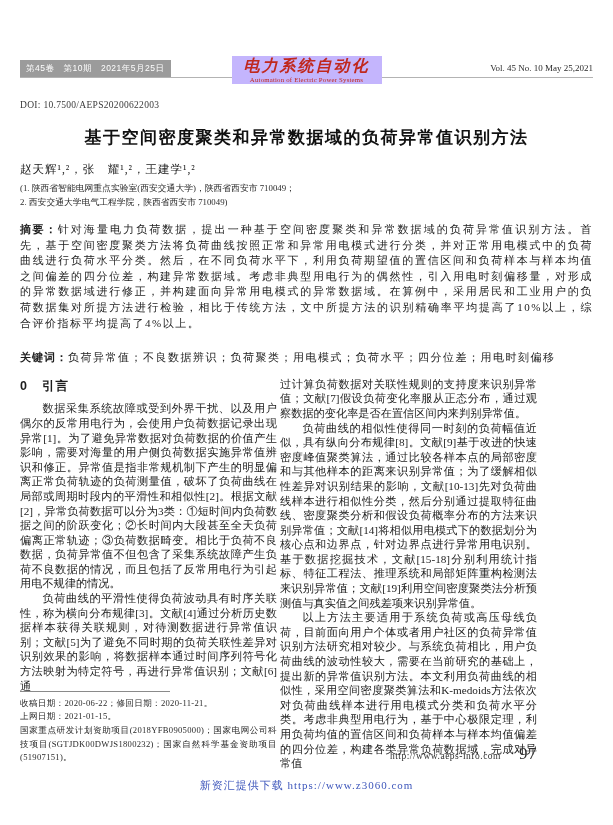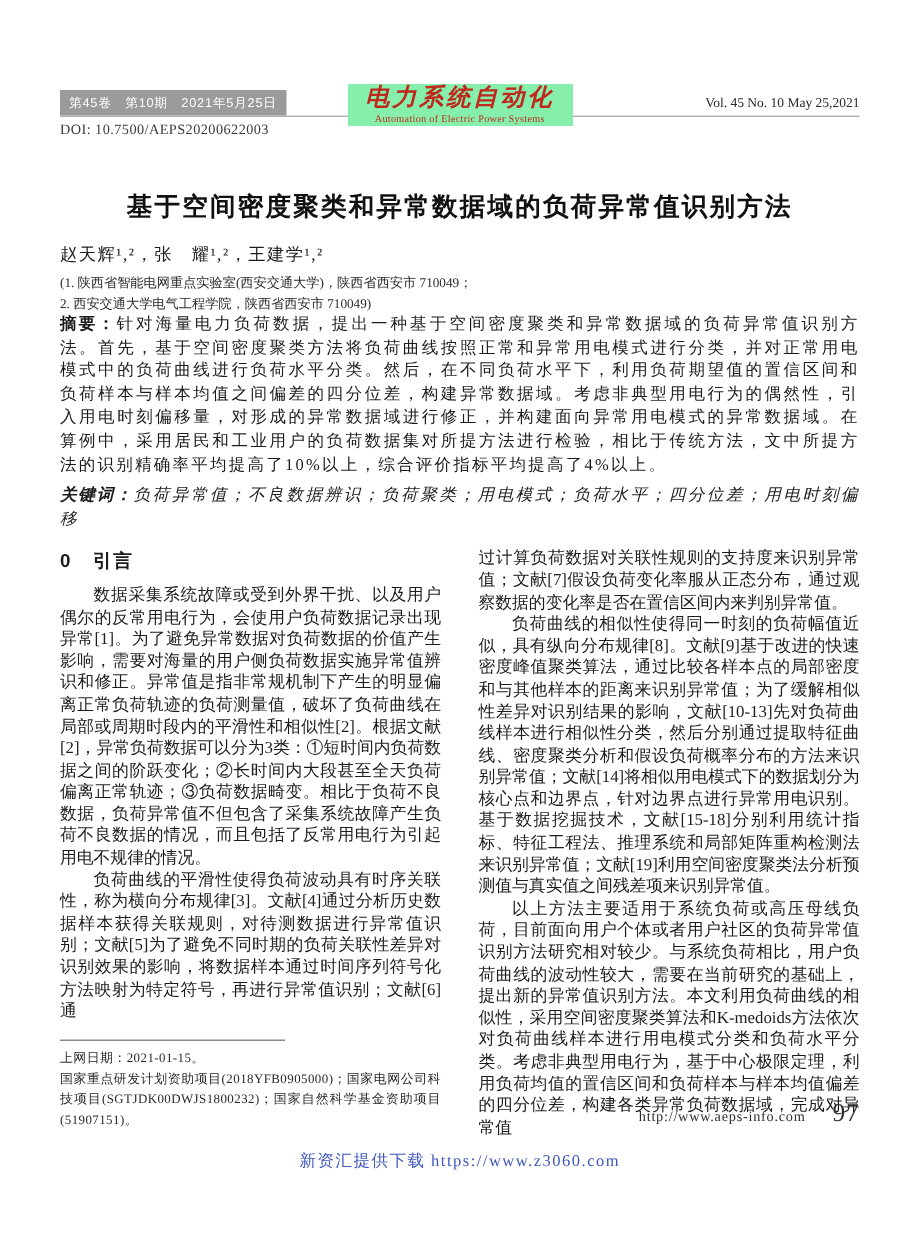--- a/index.html
+++ b/index.html
@@ -1,45 +1,45 @@
 <!DOCTYPE html>
 <html><head>
 <meta charset="utf-8">
 <style>
   * { margin:0; padding:0; box-sizing:border-box; }
   html,body { width:613px; height:825px; background:#ffffff; overflow:hidden; }
   body { font-family:"Liberation Serif","DejaVu Serif",serif; color:#1c1c1c; }
-  .page { width:613px; height:825px; padding:54px 40px 0; position:relative; }
+  .page { width:613px; height:825px; padding:54px 20px 0; position:relative; }
 
   
   .jheader { position:relative; height:46px; }
   .header-rule { position:absolute; top:23px; left:0; right:0; border-top:1px solid #b3b3b3; }
   .issue-box { position:absolute; left:0; top:6px; background:#9b9b9b; color:#ffffff;
                font-size:8.5px; line-height:11px; padding:3px 6px; letter-spacing:0.5px;
                font-family:"Liberation Sans","DejaVu Sans",sans-serif; }
-  .doi { position:absolute; left:0; top:28px; font-size:9.5px; color:#3a3a3a; letter-spacing:0.3px; }
-  .logo { position:absolute; left:50%; transform:translateX(-50%); top:2px; background:#86efac;
+  .doi { position:absolute; left:0; top:46px; font-size:9.5px; color:#3a3a3a; letter-spacing:0.3px; }
+  .logo { position:absolute; left:50%; transform:translateX(-50%); top:2px; background:#c4b5fd;
           padding:0 12px; text-align:center; }
   .logo-cn { color:#c0281e; font-size:16px; font-weight:bold; font-style:italic; letter-spacing:2px; line-height:19px; }
   .logo-en { color:#c0281e; font-size:6.8px; letter-spacing:0.2px; line-height:9px; }
   .vol-en { position:absolute; right:0; top:9px; font-size:9px; color:#2a2a2a;text-align:right; }
 
   
   .title { margin-top:26px; text-align:center; font-size:17px; font-weight:bold; letter-spacing:1.5px; color:#111; }
   .authors { margin-top:13px; font-size:11.5px; color:#1c1c1c; letter-spacing:1px; }
   .affils { margin-top:5px; font-size:8.8px; color:#2a2a2a; line-height:13.5px; }
 
   
-  .abstract, .keywords { font-size:11px; line-height:15.6px; text-align:justify;
+  .abstract, .keywords { margin-top:13px; font-size:11px; line-height:15.6px; text-align:justify;
                          letter-spacing:1.5px; color:#1c1c1c; }
-  .keywords { margin-top:5px;font-style:italic; }
+  .keywords { margin-top:19px; }
   .blabel { font-weight:bold; letter-spacing:1px; }
 
   
-  .columns { margin-top:11px; display:flex; gap:25px; height:388px;justify-content:flex-end; }
+  .columns { margin-top:11px; display:flex; gap:3px; height:388px; }
   .col { width:257px; position:relative; font-size:11.2px; line-height:14.6px; text-align:justify; color:#1c1c1c; }
   .col p { text-indent:2em; }
   .col p.cont { text-indent:0; }
   .sec-header { font-size:12.5px; font-weight:bold; margin:2px 0 8px; letter-spacing:1px;
                 font-family:"Liberation Sans","DejaVu Sans",sans-serif; }
   .sec-num { margin-right:14px; }
 
   .footnote { position:absolute; bottom:0; left:0; right:0; font-size:8.6px; line-height:13.6px;
               color:#2a2a2a; text-align:justify; letter-spacing:0.3px; background:#fff; }
   .fn-rule { width:150px; border-top:1px solid #8a8a8a; margin-bottom:5px; }
@@ -82,20 +82,21 @@
 
   <div class="columns">
 
     <div class="col">
       <h2 class="sec-header"><span class="sec-num">0</span><span>引言</span></h2>
       <p>数据采集系统故障或受到外界干扰、以及用户偶尔的反常用电行为，会使用户负荷数据记录出现异常[1]。为了避免异常数据对负荷数据的价值产生影响，需要对海量的用户侧负荷数据实施异常值辨识和修正。异常值是指非常规机制下产生的明显偏离正常负荷轨迹的负荷测量值，破坏了负荷曲线在局部或周期时段内的平滑性和相似性[2]。根据文献[2]，异常负荷数据可以分为3类：①短时间内负荷数据之间的阶跃变化；②长时间内大段甚至全天负荷偏离正常轨迹；③负荷数据畸变。相比于负荷不良数据，负荷异常值不但包含了采集系统故障产生负荷不良数据的情况，而且包括了反常用电行为引起用电不规律的情况。</p>
       <p>负荷曲线的平滑性使得负荷波动具有时序关联性，称为横向分布规律[3]。文献[4]通过分析历史数据样本获得关联规则，对待测数据进行异常值识别；文献[5]为了避免不同时期的负荷关联性差异对识别效果的影响，将数据样本通过时间序列符号化方法映射为特定符号，再进行异常值识别；文献[6]通</p>
 
       <div class="footnote">
         <div class="fn-rule"></div>
+        <p>收稿日期：2020-06-22；修回日期：2020-11-21。</p>
         <p>上网日期：2021-01-15。</p>
         <p>国家重点研发计划资助项目(2018YFB0905000)；国家电网公司科技项目(SGTJDK00DWJS1800232)；国家自然科学基金资助项目(51907151)。</p>
       </div>
     </div>
 
     <div class="col">
       <p class="cont">过计算负荷数据对关联性规则的支持度来识别异常值；文献[7]假设负荷变化率服从正态分布，通过观察数据的变化率是否在置信区间内来判别异常值。</p>
       <p>负荷曲线的相似性使得同一时刻的负荷幅值近似，具有纵向分布规律[8]。文献[9]基于改进的快速密度峰值聚类算法，通过比较各样本点的局部密度和与其他样本的距离来识别异常值；为了缓解相似性差异对识别结果的影响，文献[10-13]先对负荷曲线样本进行相似性分类，然后分别通过提取特征曲线、密度聚类分析和假设负荷概率分布的方法来识别异常值；文献[14]将相似用电模式下的数据划分为核心点和边界点，针对边界点进行异常用电识别。基于数据挖掘技术，文献[15-18]分别利用统计指标、特征工程法、推理系统和局部矩阵重构检测法来识别异常值；文献[19]利用空间密度聚类法分析预测值与真实值之间残差项来识别异常值。</p>
       <p>以上方法主要适用于系统负荷或高压母线负荷，目前面向用户个体或者用户社区的负荷异常值识别方法研究相对较少。与系统负荷相比，用户负荷曲线的波动性较大，需要在当前研究的基础上，提出新的异常值识别方法。本文利用负荷曲线的相似性，采用空间密度聚类算法和K-medoids方法依次对负荷曲线样本进行用电模式分类和负荷水平分类。考虑非典型用电行为，基于中心极限定理，利用负荷均值的置信区间和负荷样本与样本均值偏差的四分位差，构建各类异常负荷数据域，完成对异常值</p>
 

